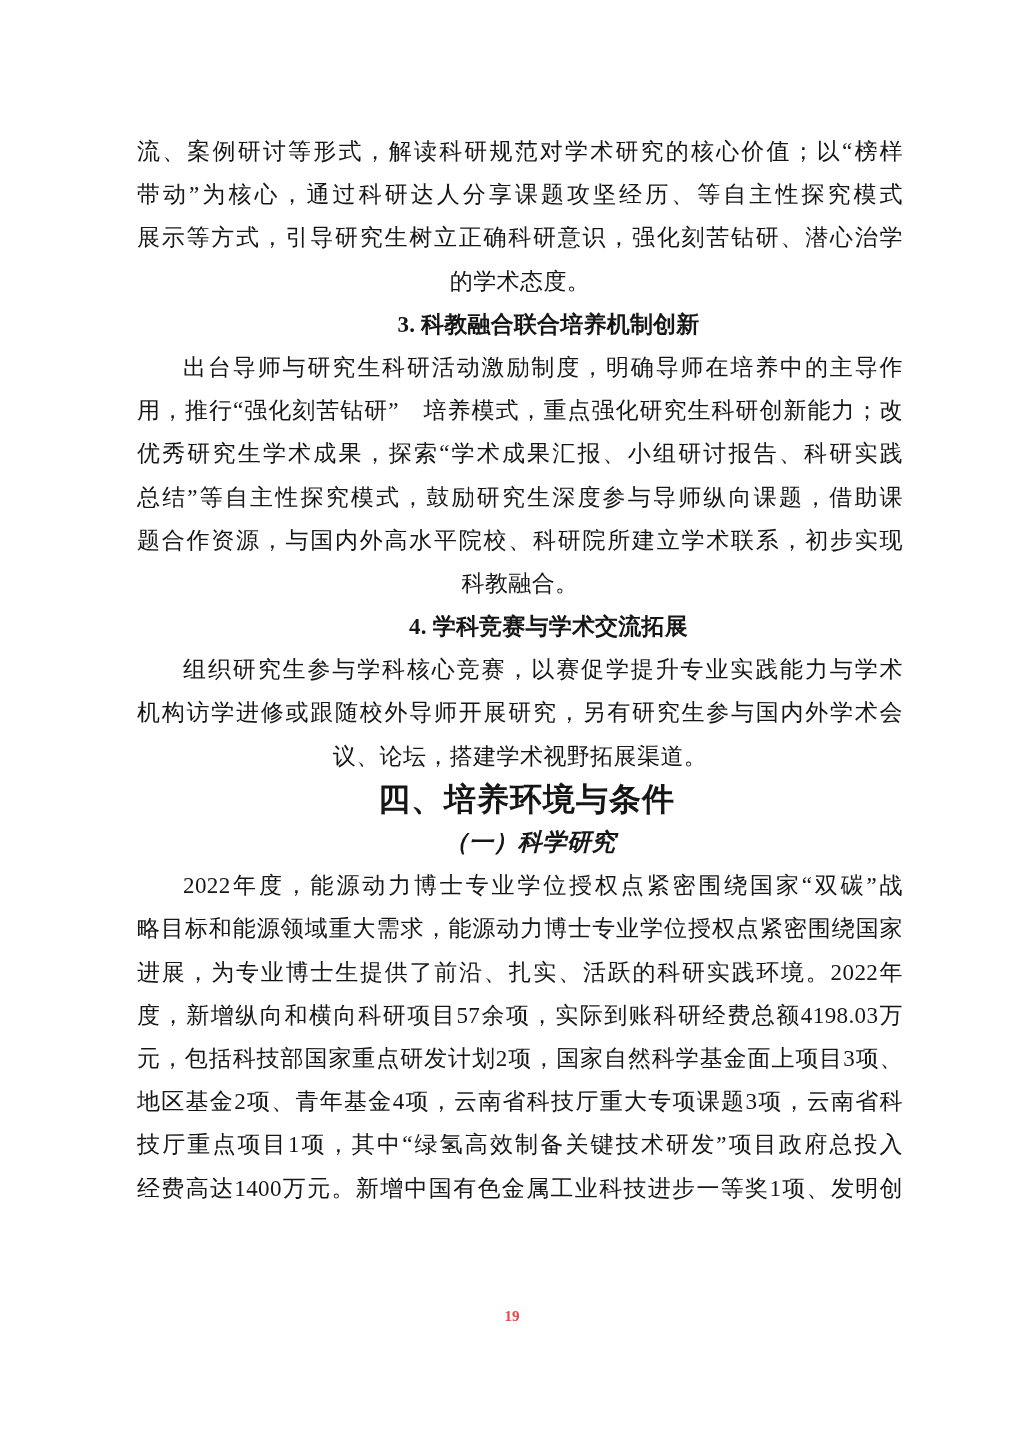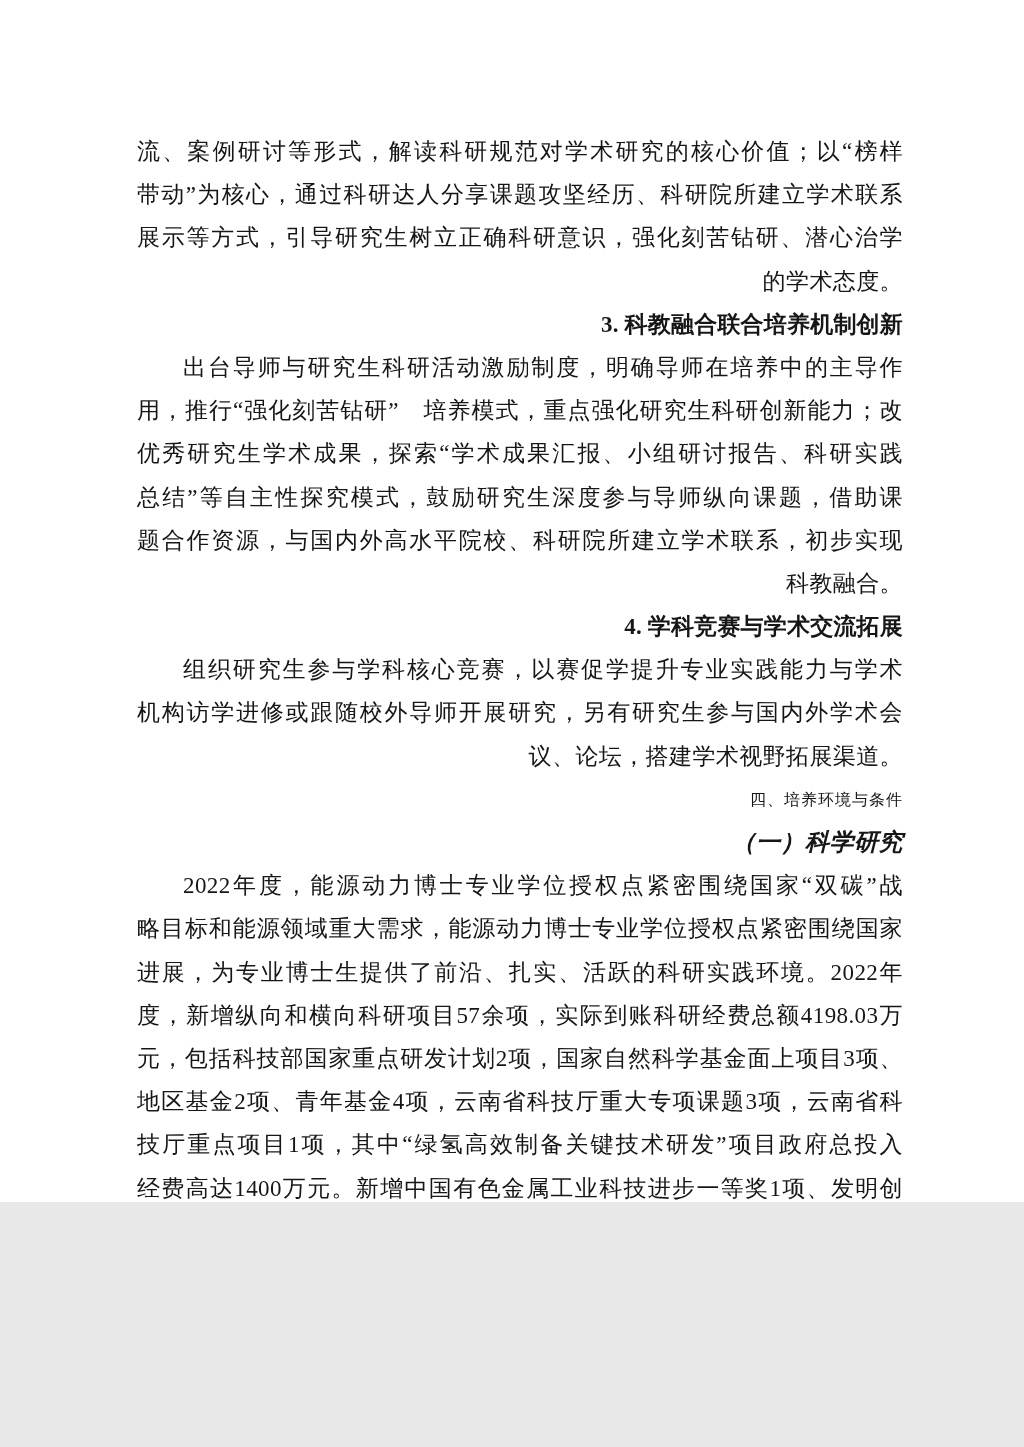--- a/index.html
+++ b/index.html
@@ -5,21 +5,21 @@
   html, body { margin: 0; padding: 0; }
   body {
     width: 1024px;
     height: 1447px;
     background: #e8e8e8;
     font-family: "Liberation Serif", "DejaVu Serif", serif;
   }
   .page {
     position: relative;
     width: 1024px;
-    height: 1202px;
+    height: 1447px;
     background: #ffffff;
     overflow: hidden;
     color: #161616;
   }
   .text-area {
     position: absolute;
     left: 137px;
     top: 130px;
     width: 766px;
   }
@@ -29,59 +29,59 @@
     height: 43.2px;
     letter-spacing: 0.4px;
     white-space: nowrap;
   }
   .jl {
     text-align: justify;
     text-align-last: justify;
     text-justify: inter-character;
     white-space: normal;
   }
-  .ll { text-align: right; }
+  .ll { text-align: center; }
   .ind { padding-left: 46px; }
   .h-num .line {
     font-weight: 700;
     padding-left: 57px;
     letter-spacing: 0.2px;
   }
   .h-sec .line {
-    font-weight: 400;
-    font-size: 16px;
+    font-weight: 700;
+    font-size: 32px;
     padding-left: 13px;
     letter-spacing: 1px;
   }
   .h-sub .line {
     font-weight: 700;
     font-size: 24px;
     padding-left: 20px;
     letter-spacing: 0.5px;
     font-style: italic;
   }
   .page-number {
     position: absolute;
     top: 1308px;
     left: 0;
     width: 100%;
-    text-align: left;
+    text-align: center;
     font-size: 15px;
     font-weight: 700;
-    color: #737373;
+    color: #ef4444;
   }
 </style>
 </head>
 <body>
 
 <div class="page">
   <main class="text-area" id="doc-body">
       <div class="block para">
         <div class="line jl">流、案例研讨等形式，解读科研规范对学术研究的核心价值；以“榜样</div>
-        <div class="line jl">带动”为核心，通过科研达人分享课题攻坚经历、科研院所建立学术联系</div>
+        <div class="line jl">带动”为核心，通过科研达人分享课题攻坚经历、等自主性探究模式</div>
         <div class="line jl">展示等方式，引导研究生树立正确科研意识，强化刻苦钻研、潜心治学</div>
         <div class="line ll">的学术态度。</div>
       </div>
       <div class="block h-num">
         <div class="line ll">3. 科教融合联合培养机制创新</div>
       </div>
       <div class="block para">
         <div class="line jl ind">出台导师与研究生科研活动激励制度，明确导师在培养中的主导作</div>
         <div class="line jl">用，推行“强化刻苦钻研”　培养模式，重点强化研究生科研创新能力；改</div>
         <div class="line jl">优秀研究生学术成果，探索“学术成果汇报、小组研讨报告、科研实践</div>

